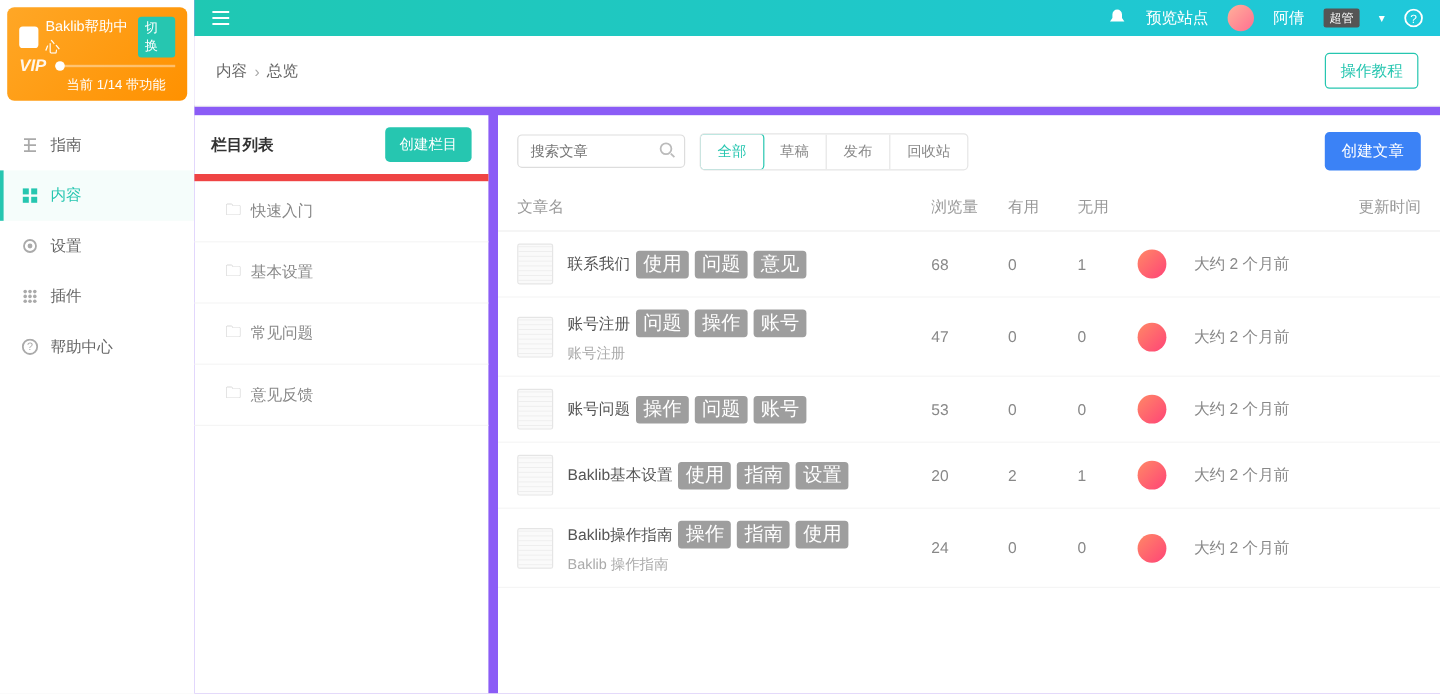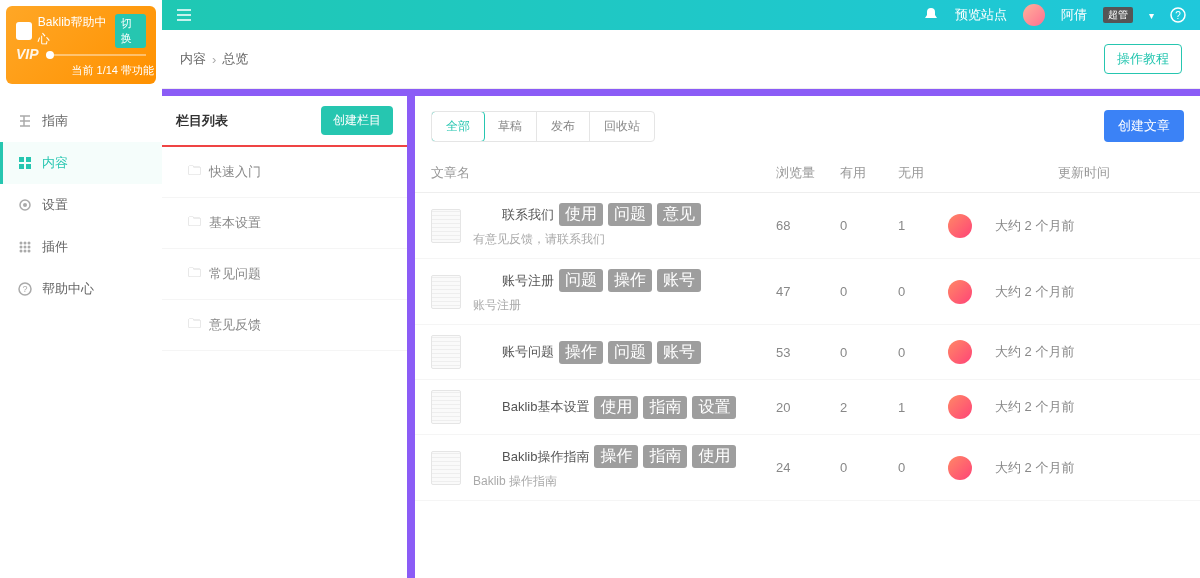--- a/index.html
+++ b/index.html
@@ -9,21 +9,21 @@
 
 
 .sidebar { width: 162px; background: #fff; display: flex; flex-direction: column; }
 .vip-card { margin: 6px; padding: 8px 10px 10px; border-radius: 6px; background: linear-gradient(135deg, #ffa726, #ff9100); color: #fff; position: relative; height: 78px; }
 .vip-top { display: flex; align-items: center; gap: 6px; font-size: 12px; }
 .vip-logo { width: 18px; height: 18px; background: #fff; border-radius: 3px; }
 .vip-switch { background: #26c6b0; color: #fff; font-size: 11px; padding: 2px 6px; border-radius: 3px; margin-left: auto; }
 .vip-badge { position: absolute; bottom: 22px; left: 10px; font-size: 14px; font-style: italic; opacity: 0.9; font-weight: bold; }
 .vip-slider { position: absolute; bottom: 28px; left: 40px; right: 10px; height: 2px; background: rgba(255,255,255,0.4); }
 .vip-slider::after { content:''; position:absolute; left:0; top:-3px; width:8px; height:8px; border-radius:50%; background:#fff; }
-.vip-bottom { position: absolute; bottom: 6px; right: 2px; font-size: 11px; }
+.vip-bottom { position: absolute; bottom: 6px; right: 18px; font-size: 11px; }
 
 .nav { list-style: none; padding-top: 10px; }
 .nav-item { display: flex; align-items: center; gap: 10px; padding: 12px 18px; color: #666; cursor: pointer; }
 .nav-item.active { color: #26c6b0; background: #f5fdfb; border-left: 3px solid #26c6b0; padding-left: 15px; }
 .nav-icon { width: 14px; height: 14px; display: inline-flex; align-items: center; justify-content: center; }
 
 
 .main { flex: 1; display: flex; flex-direction: column; background: #8b5cf6; }
 .topbar { height: 30px; background: linear-gradient(90deg, #1fc8b3, #1fc8db); display: flex; align-items: center; color: #fff; padding: 0 14px; }
 .menu-toggle { cursor: pointer; }
@@ -33,21 +33,21 @@
 .caret-down { font-size: 10px; }
 
 .crumb-row { background: #fff; margin: 0 0 8px 0; padding: 14px 18px; display: flex; align-items: center; box-shadow: 0 1px 0 #eee; }
 .crumb-sep { margin: 0 6px; color: #aaa; }
 .btn-outline { margin-left: auto; border: 1px solid #26c6b0; color: #26c6b0; background: #fff; padding: 5px 12px; border-radius: 4px; cursor: pointer; font-size: 13px; }
 
 .content-row { display: flex; gap: 8px; flex: 1; padding: 0; }
 
 
 .col-panel { width: 245px; background: #fff; display: flex; flex-direction: column; }
-.col-head { display: flex; align-items: center; padding: 10px 14px; border-bottom: 2px solid #ef4444; }
+.col-head { display: flex; align-items: center; padding: 10px 14px; border-bottom: 6px solid #ef4444; }
 .col-head-title { font-weight: bold; color: #333; }
 .btn-primary { margin-left: auto; background: #26c6b0; color: #fff; border: none; padding: 6px 12px; border-radius: 4px; cursor: pointer; font-size: 12px; }
 .col-item { display: flex; align-items: center; gap: 8px; padding: 14px 26px; color: #888; border-bottom: 1px solid #f5f5f5; cursor: pointer; font-size: 13px; }
 .folder-icon { color: #bbb; }
 
 
 .article-panel { flex: 1; background: #fff; display: flex; flex-direction: column; padding: 10px 0; }
 .filter-row { display: flex; align-items: center; padding: 4px 16px 12px; gap: 12px; }
 .search-wrap { position: relative; }
 .search-input { width: 140px; padding: 6px 26px 6px 10px; border: 1px solid #ddd; border-radius: 4px; font-size: 12px; color: #999; }
@@ -56,26 +56,26 @@
 .filter-tab { padding: 6px 14px; font-size: 12px; color: #888; cursor: pointer; border-right: 1px solid #e5e5e5; }
 .filter-tab:last-child { border-right: none; text-align: right; }
 .filter-tab.active { color: #26c6b0; border: 1px solid #26c6b0; border-radius: 4px; margin: -1px; }
 .btn-blue { margin-left: auto; background: #3b82f6; color: #fff; border: none; padding: 7px 14px; border-radius: 4px; cursor: pointer; font-size: 13px; }
 
 .table-head { display: flex; padding: 10px 16px; border-bottom: 1px solid #eee; color: #999; font-size: 13px; }
 .th-title { flex: 0 0 345px; }
 .th-views { flex: 0 0 64px; text-align: left; }
 .th-useful { flex: 0 0 58px; text-align: left; }
 .th-useless { flex: 0 0 50px; text-align: left; }
-.th-time { flex: 1; text-align: center; margin-left: 36px; }
+.th-time { flex: 1; text-align: right; margin-left: 36px; }
 
 .row { display: flex; align-items: center; padding: 10px 16px; border-bottom: 1px solid #f5f5f5; }
 .doc-thumb { width: 30px; height: 34px; border: 1px solid #e5e5e5; border-radius: 2px; margin-right: 12px; position: relative; background: repeating-linear-gradient(#fafafa, #fafafa 3px, #eee 3px, #eee 4px); background-size: 100% 4px; background-position: 0 6px; }
 .row-main { flex: 0 0 303px; }
-.row-title-line { display: flex; align-items: center; gap: 5px; flex-wrap: wrap; margin-left: 29px; }
+.row-title-line { display: flex; align-items: center; gap: 5px; flex-wrap: wrap; }
 .row-title { color: #555; font-size: 13px; }
 .tag { background: #9e9e9e; color: #fff; font-size: 16px; padding: 1px 6px; border-radius: 3px; }
 .row-desc { color: #aaa; font-size: 12px; margin-top: 5px; }
 .cell-views { flex: 0 0 64px; color: #888; }
 .cell-useful { flex: 0 0 58px; color: #888; }
 .cell-useless { flex: 0 0 50px; color: #888; }
 .cell-time { flex: 1; display: flex; align-items: center; gap: 23px; color: #888; }
 .cell-avatar { width: 24px; height: 24px; border-radius: 50%; background: linear-gradient(135deg,#ff8866,#ff4477); }
 
 svg { display: block; }
@@ -207,20 +207,29 @@
           <span>常见问题</span>
         </div>
         <div class="col-item">
           <span class="folder-icon">🗀</span>
           <span>意见反馈</span>
         </div>
       </div>
 
       <div class="article-panel">
         <div class="filter-row">
+          <div class="search-wrap">
+            <input class="search-input" placeholder="搜索文章" style="">
+            <span class="search-icon">
+              <svg width="14" height="14" viewBox="0 0 14 14">
+                  <circle cx="6" cy="6" r="4.5" fill="none" stroke="#bbb" stroke-width="1.5"></circle>
+                  <path d="M10 10l3 3" stroke="#bbb" stroke-width="1.5"></path>
+                </svg>
+            </span>
+          </div>
           <div class="filter-tabs">
             <span class="filter-tab active">全部</span>
             <span class="filter-tab">草稿</span>
             <span class="filter-tab">发布</span>
             <span class="filter-tab">回收站</span>
           </div>
           <button class="btn-blue">创建文章</button>
         </div>
 
         <div class="table-head">
@@ -234,21 +243,20 @@
         <div id="rows">
             <div class="row">
     <div class="doc-thumb"></div>
     <div class="row-main">
       <div class="row-title-line">
         <span class="row-title">联系我们</span>
         <span class="tag">使用</span>
                   <span class="tag">问题</span>
                   <span class="tag">意见</span>
       </div>
-      <div class="row-desc">有意见反馈，请联系我们</div>
     </div>
     <div class="cell-views">68</div>
     <div class="cell-useful">0</div>
     <div class="cell-useless">1</div>
     <div class="cell-time">
       <span class="cell-avatar"></span>
       <span>大约 2 个月前</span>
     </div>
             </div>
             <div class="row">

